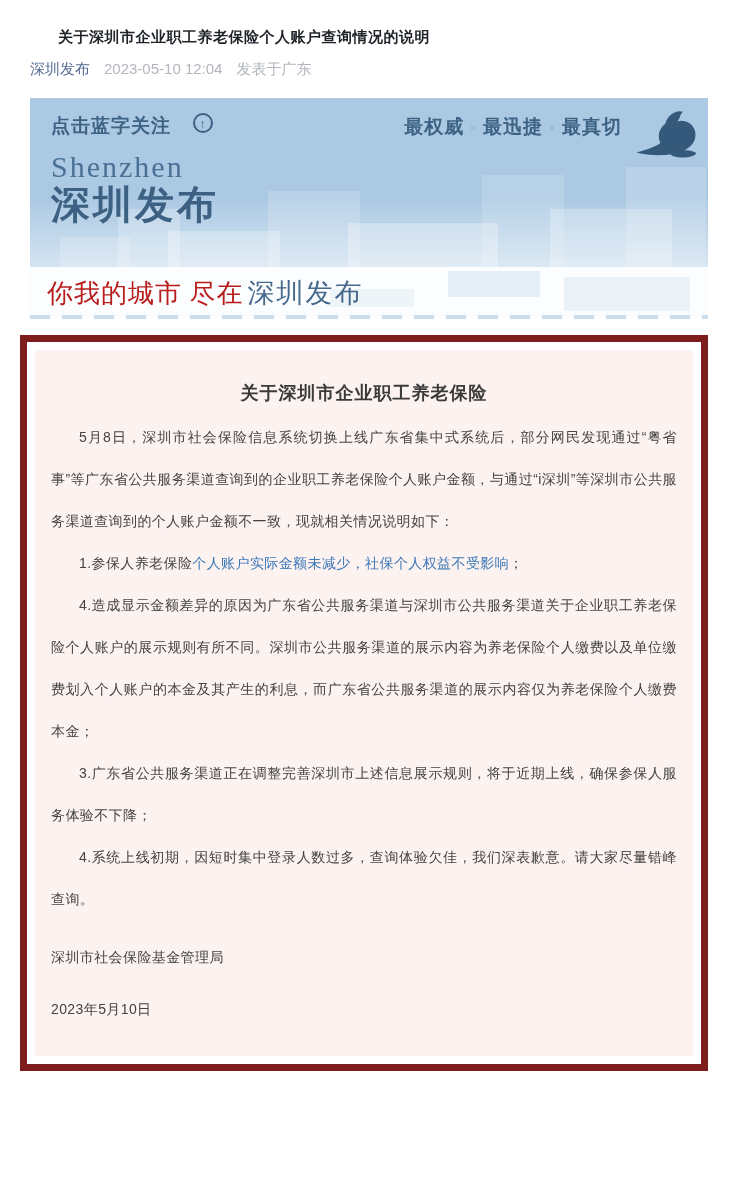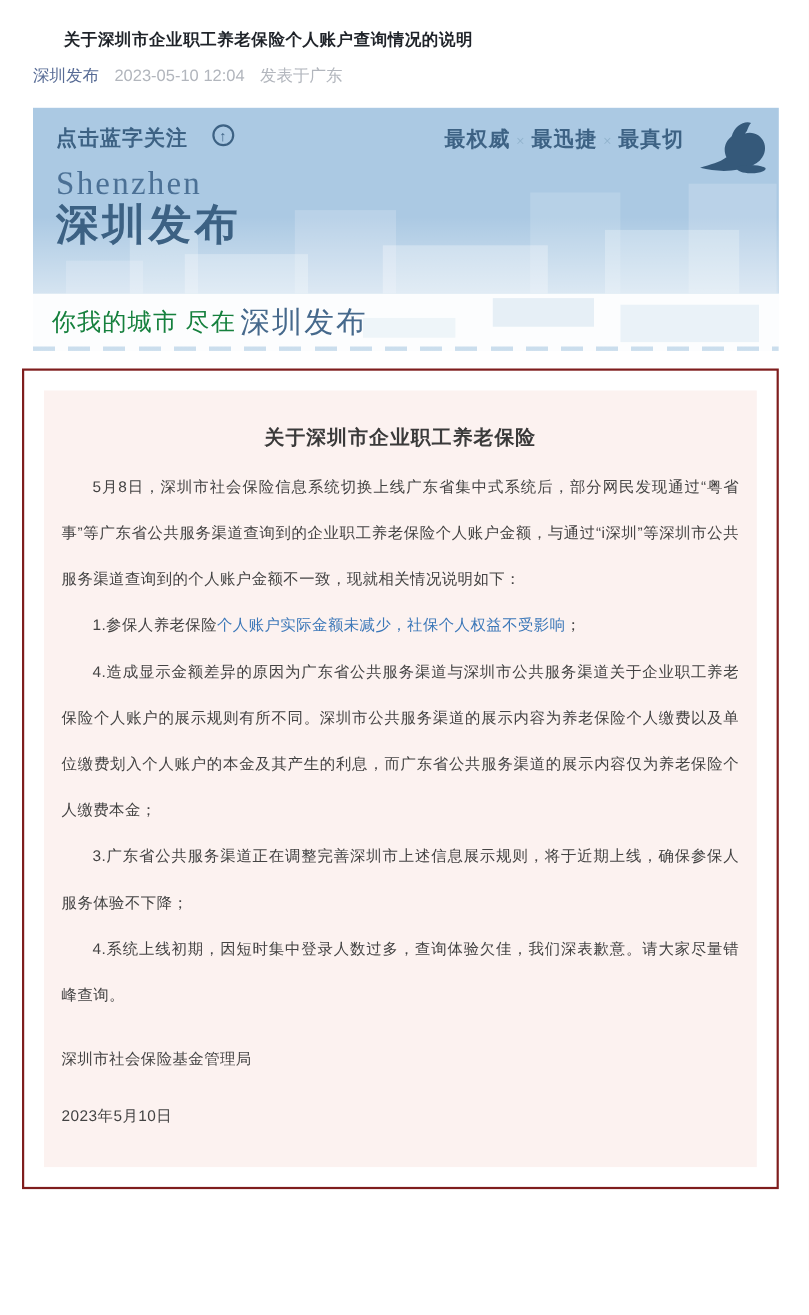--- a/index.html
+++ b/index.html
@@ -53,31 +53,31 @@
   .brand-block { position: absolute; left: 21px; top: 52px; z-index: 2; font-family: "Liberation Serif", serif; }
   .brand-en { font-size: 30px; color: #4b7095; letter-spacing: 2px; line-height: 1.1; }
   .brand-cn { font-size: 39px; color: #3c6183; font-weight: 700; letter-spacing: 3px; line-height: 1.15; }
 
   .banner-strip {
     position: relative; height: 52px; background: #fcfdfe; overflow: hidden;
     display: flex; align-items: center; padding-left: 17px;
     font-family: "Liberation Serif", serif;
   }
   .strip-patch { position: absolute; background: #b4d0e6; }
-  .tagline-prefix { font-size: 22px; color: #15803d; letter-spacing: 1px; position: relative; z-index: 2; }
+  .tagline-prefix { font-size: 26px; color: #b91c1c; letter-spacing: 1px; position: relative; z-index: 2; }
   .tagline-brand { font-size: 27px; color: #46698c; letter-spacing: 2px; margin-left: 4px; position: relative; z-index: 2; }
   .strip-dashes {
     position: absolute; left: 0; right: 0; bottom: 0; height: 4px;
     background: repeating-linear-gradient(90deg, rgba(162,196,223,0.55) 0 20px, rgba(255,255,255,0) 20px 32px);
   }
 
   
   .notice-box {
     margin: 16px 0 0 -10px;  
-    width: 688px; border: 2px solid #7f1d1d; background: #ffffff; padding: 18px;
+    width: 688px; border: 7px solid #7f1d1d; background: #ffffff; padding: 8px;
   }
   .notice-inner { background: #fcf2f0; padding: 22px 16px 26px 16px; }
   .notice-heading {
     text-align: center; font-size: 18px; font-weight: 700; color: #3a3a3a;
     line-height: 42px; letter-spacing: 1px;
   }
   .notice-body { margin-top: 2px; }
   .notice-body p {
     font-size: 14px; color: #434343; line-height: 42px; text-align: justify;
     text-indent: 2em; letter-spacing: 0.4px;

